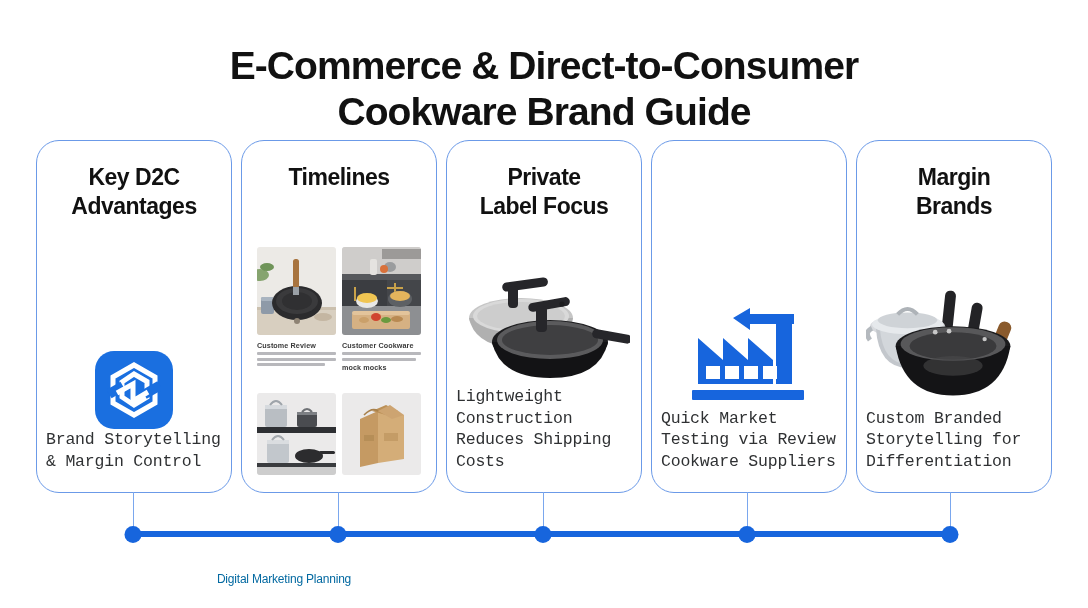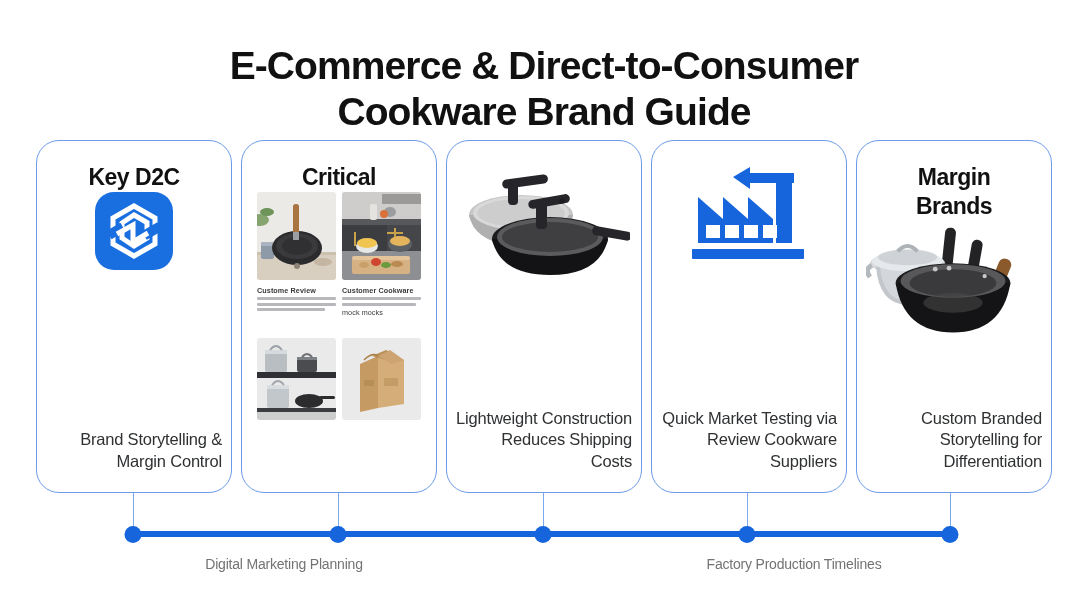--- a/index.html
+++ b/index.html
@@ -36,26 +36,27 @@
     display: flex; flex-direction: column; align-items: center;
     padding: 22px 9px 16px;
     position: relative;
   }
   .card-title {
     font-size: 23px; font-weight: 700; color: #111111;
     text-align: center; line-height: 29px; letter-spacing: -0.5px;
   }
   .card-visual {
     flex: 1 1 auto; width: 100%;
-    display: flex; align-items: flex-start; justify-content: center;
+    display: flex; align-items: flex-end; justify-content: center;
   }
   .card-desc {
-    font-size: 16.5px; color: #2f3133; text-align: right;
+    font-size: 16.5px; color: #2f3133; text-align: left;
     line-height: 21.5px; letter-spacing: -0.2px;
     padding-bottom: 4px;
+    font-family: Liberation Mono, monospace;
   }
 
   
   .logo-tile {
     width: 78px; height: 78px; border-radius: 19px;
     background: #1a6fe0;
     display: flex; align-items: center; justify-content: center;
   }
 
   
@@ -88,39 +89,40 @@
   .tl-rail {
     position: absolute; left: 133px; top: 531px; height: 6px; width: 817px;
     background: #1765dd; border-radius: 3px;
   }
   .tl-dot {
     position: absolute; top: 526px; width: 17px; height: 17px;
     border-radius: 50%; background: #1765dd;
     transform: translateX(-8.5px);
   }
   .tl-label {
-    position: absolute; top: 556px; font-size: 14px; color: #737373;
+    position: absolute; top: 572px; font-size: 12px; color: #0369a1;
     letter-spacing: -0.2px; transform: translateX(-50%); white-space: nowrap;
   }
 </style>
 </head>
 <body>
 
 <div class="page">
 
   <div class="title-block">
     <div class="title-line">E-Commerce &amp; Direct-to-Consumer</div>
     <div class="title-line">Cookware Brand Guide</div>
   </div>
 
   <div class="cards">
 
     <div class="card">
       <div class="card-title">
         <div>Key D2C</div>
+        <div>Advantages</div>
       </div>
       <div class="card-visual">
         <div class="logo-tile">
           <svg width="54" height="58" viewBox="0 0 54 58" aria-hidden="true">
             <g fill="none" stroke="#ffffff" stroke-width="5" stroke-linejoin="miter">
               <path d="M27 4 L48 16 L48 42 L27 54 L6 42 L6 16 Z"></path>
               <path d="M27 13 L40 20.5 L40 36 L27 44 L15 36 L15 21 Z"></path>
             </g>
             <g fill="#1a6fe0">
               <rect x="1" y="24" width="16" height="10" transform="rotate(-30 9 29)"></rect>
@@ -130,21 +132,21 @@
               <path d="M10 32 L26 23 L26 40 L41 31"></path>
             </g>
           </svg>
         </div>
       </div>
       <div class="card-desc">Brand Storytelling &amp; Margin Control</div>
     </div>
 
     <div class="card">
       <div class="card-title">
-        <div>Critical</div>
+        <div>Timelines</div>
       </div>
       <div class="card-visual">
         <div class="collage">
 
           <div class="ph">
             <svg width="79" height="88" viewBox="0 0 79 88">
               <rect width="79" height="88" fill="#eceae6"></rect>
               <rect y="62" width="79" height="26" fill="#d8cfc0"></rect>
               <rect x="0" y="60" width="79" height="3" fill="#cbc0ae"></rect>
               <ellipse cx="3" cy="28" rx="9" ry="6" fill="#86a46f"></ellipse>
@@ -196,21 +198,21 @@
                 <i style="width:100%"></i>
                 <i style="width:86%"></i>
             </div>
           </div>
           <div class="cap">
             <div class="cap-title">Customer Cookware</div>
             <div class="cap-body">
               <i style="width:100%"></i>
                 <i style="width:94%"></i>
             </div>
-            <div class="cap-title" style="font-weight:400;filter:blur(0.5px)">mock mocks</div>
+            <div class="cap-title" style="font-weight:700;filter:blur(0.5px)">mock mocks</div>
           </div>
 
           <div class="ph">
             <svg width="79" height="82" viewBox="0 0 79 82">
               <rect width="79" height="82" fill="#ebeaea"></rect>
               <rect x="0" y="34" width="79" height="6" fill="#2e3033"></rect>
               <rect x="0" y="74" width="79" height="8" fill="#cdcdcd"></rect>
               <rect x="0" y="70" width="79" height="4" fill="#3a3c3f"></rect>
               <rect x="8" y="12" width="22" height="22" rx="2" fill="#b9bec3"></rect>
               <rect x="8" y="12" width="22" height="4" fill="#d6dade"></rect>
@@ -237,20 +239,24 @@
               <rect x="22" y="42" width="10" height="6" fill="#a8814c" opacity="0.5"></rect>
               <rect x="42" y="40" width="14" height="8" fill="#b68e58" opacity="0.55"></rect>
             </svg>
           </div>
         </div>
       </div>
       <div class="card-desc"></div>
     </div>
 
     <div class="card">
+      <div class="card-title">
+        <div>Private</div>
+        <div>Label Focus</div>
+      </div>
       <div class="card-visual">
         <svg width="172" height="120" viewBox="0 0 172 120" aria-hidden="true">
 
           <ellipse cx="63" cy="52" rx="52" ry="20" fill="#c6c6c6"></ellipse>
           <path d="M11 52 q6 30 52 30 q46 0 52 -30 z" fill="#b0b0b0"></path>
           <ellipse cx="63" cy="50" rx="48" ry="17" fill="#d9d9d9"></ellipse>
           <ellipse cx="63" cy="50" rx="44" ry="14" fill="#c9c9c9" opacity="0.8"></ellipse>
           <rect x="44" y="14" width="46" height="9" rx="4.5" fill="#26262a" transform="rotate(-8 67 18)"></rect>
           <rect x="50" y="20" width="10" height="22" rx="4" fill="#26262a"></rect>
 
@@ -339,15 +345,14 @@
 
   <div class="tl-rail"></div>
 
   <div class="tl-dot" style="left:133px"></div>
   <div class="tl-dot" style="left:338px"></div>
   <div class="tl-dot" style="left:543px"></div>
   <div class="tl-dot" style="left:747px"></div>
   <div class="tl-dot" style="left:950px"></div>
 
   <div class="tl-label" style="left:284px">Digital Marketing Planning</div>
-  <div class="tl-label" style="left:794px">Factory Production Timelines</div>
 
 </div>
 
 </body></html>

